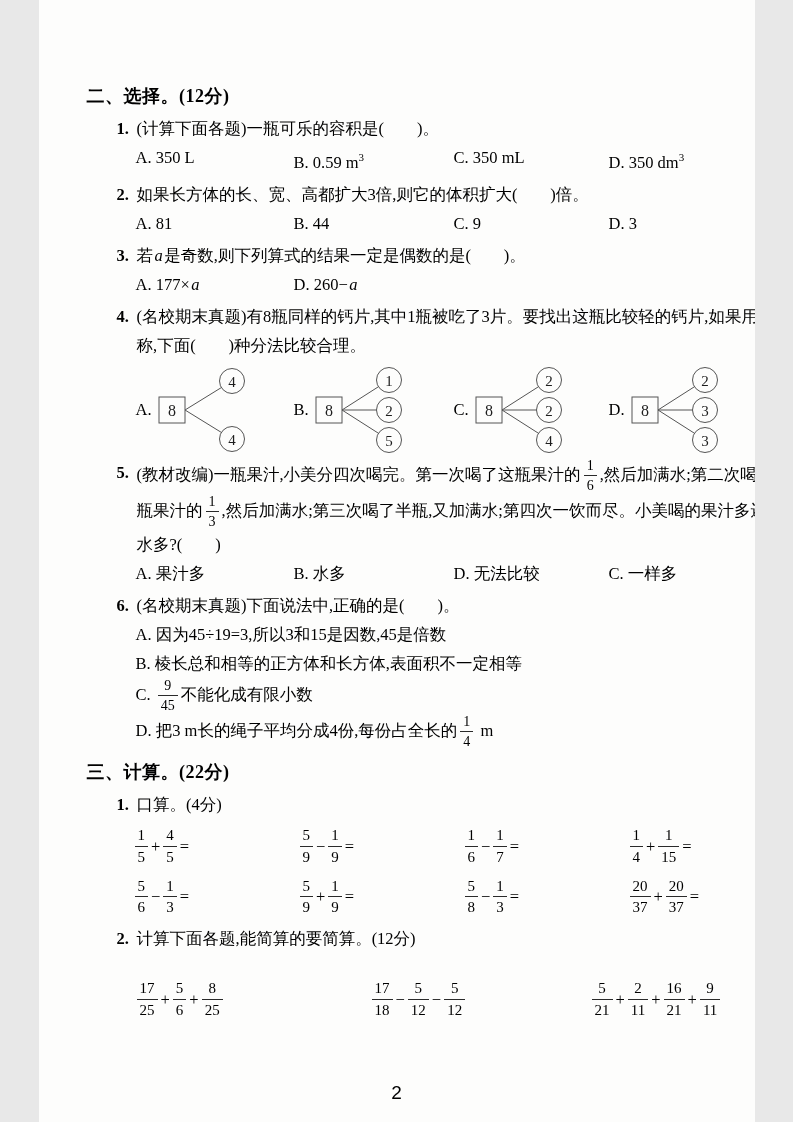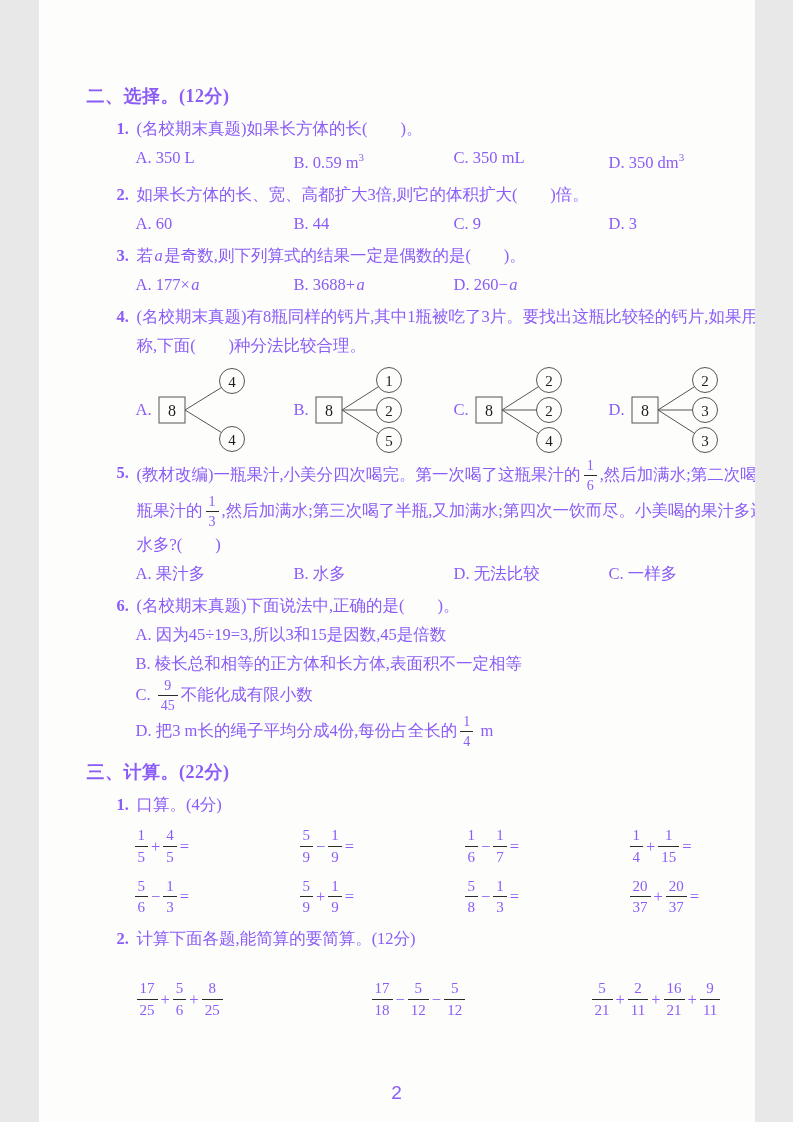--- a/index.html
+++ b/index.html
@@ -2,21 +2,21 @@
 <html><head>
 <meta charset="utf-8">
 <style>
   * { margin:0; padding:0; box-sizing:border-box; }
   html,body { background:#e8e8e8; }
   .page {
     position:relative;
     width:716px; height:1122px;
     margin:0 auto;
     background:#fdfdfc;
-    color:#8b5cf6;
+    color:#000000;
     font-family:"Liberation Serif","DejaVu Serif",serif;
     overflow:hidden;
   }
   .content { position:absolute; top:84px; left:48px; width:712px; }
 
   .section-title {
     font-size:18px; font-weight:bold;
     margin-bottom:6px; letter-spacing:0.5px;
   }
   .section-title.second { margin-top:10px; }
@@ -74,51 +74,50 @@
 <body>
 
 <div class="page">
   <div class="content">
 
     <div class="section-title">二、选择。(12分)</div>
 
     <div class="question">
       <div class="q-line">
         <span class="q-num">1.</span>
-        <span class="q-text"><span>(名校期末真题)如果长方体的长(　　)。</span></span>
+        <span class="q-text"><span>(计算下面各题)一瓶可乐的容积是(　　)。</span></span>
       </div>
       <div class="opt-row">
         <span class="opt"><span>A. 350 L</span></span>
         <span class="opt"><span>B. 0.59 m</span><sup>3</sup></span>
         <span class="opt"><span>C. 350 mL</span></span>
         <span class="opt"><span>D. 350 dm</span><sup>3</sup></span>
       </div>
     </div>
 
     <div class="question">
       <div class="q-line">
         <span class="q-num">2.</span>
         <span class="q-text"><span>如果长方体的长、宽、高都扩大3倍,则它的体积扩大(　　)倍。</span></span>
       </div>
       <div class="opt-row">
-        <span class="opt"><span>A. 60</span></span>
+        <span class="opt"><span>A. 81</span></span>
         <span class="opt"><span>B. 44</span></span>
         <span class="opt"><span>C. 9</span></span>
         <span class="opt"><span>D. 3</span></span>
       </div>
     </div>
 
     <div class="question">
       <div class="q-line">
         <span class="q-num">3.</span>
         <span class="q-text"><span>若</span><span class="it">a</span><span>是奇数,则下列算式的结果一定是偶数的是(　　)。</span></span>
       </div>
       <div class="opt-row">
         <span class="opt"><span>A. 177×</span><span class="it">a</span></span>
-        <span class="opt"><span>B. 3688+</span><span class="it">a</span></span>
         <span class="opt"><span>D. 260−</span><span class="it">a</span></span>
       </div>
     </div>
 
     <div class="question">
       <div class="q-line">
         <span class="q-num">4.</span>
         <span class="q-text"><span>(名校期末真题)有8瓶同样的钙片,其中1瓶被吃了3片。要找出这瓶比较轻的钙片,如果用天平称,下面(　　)种分法比较合理。</span></span>
       </div>
       <div class="diag-row">

